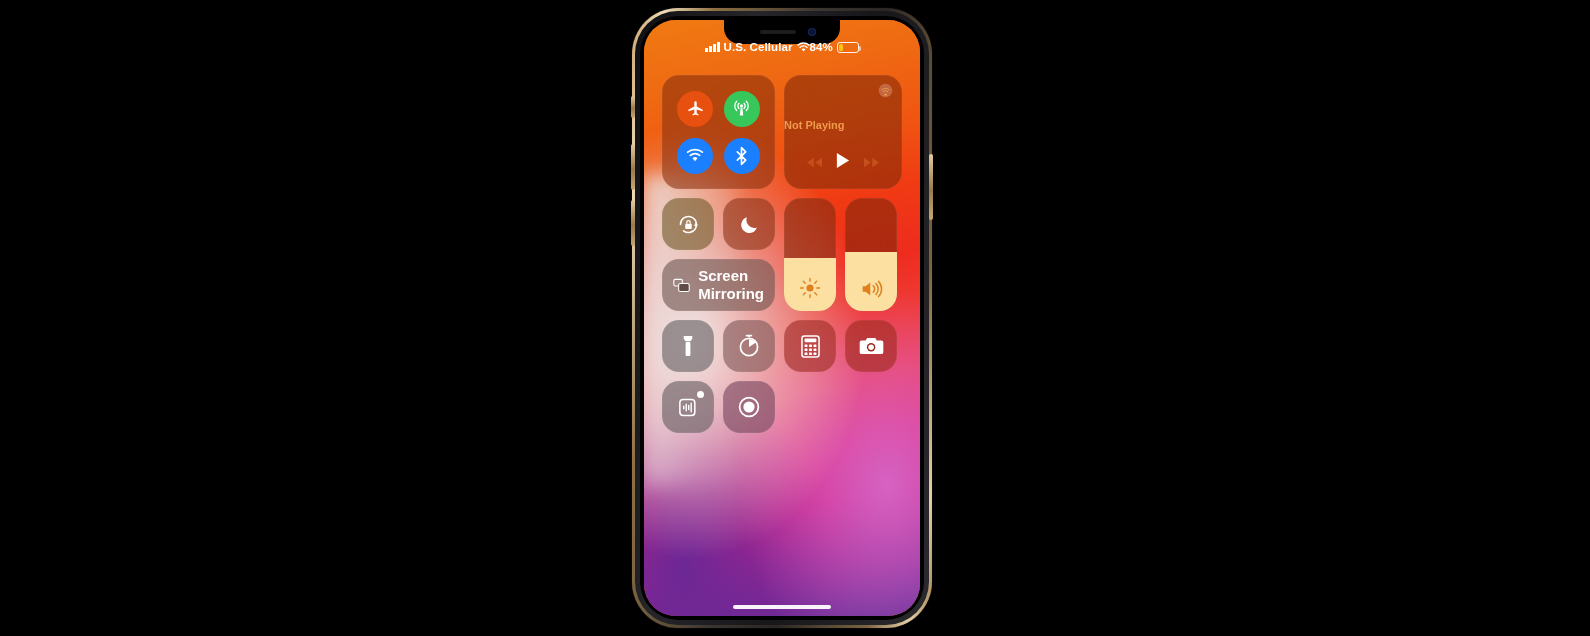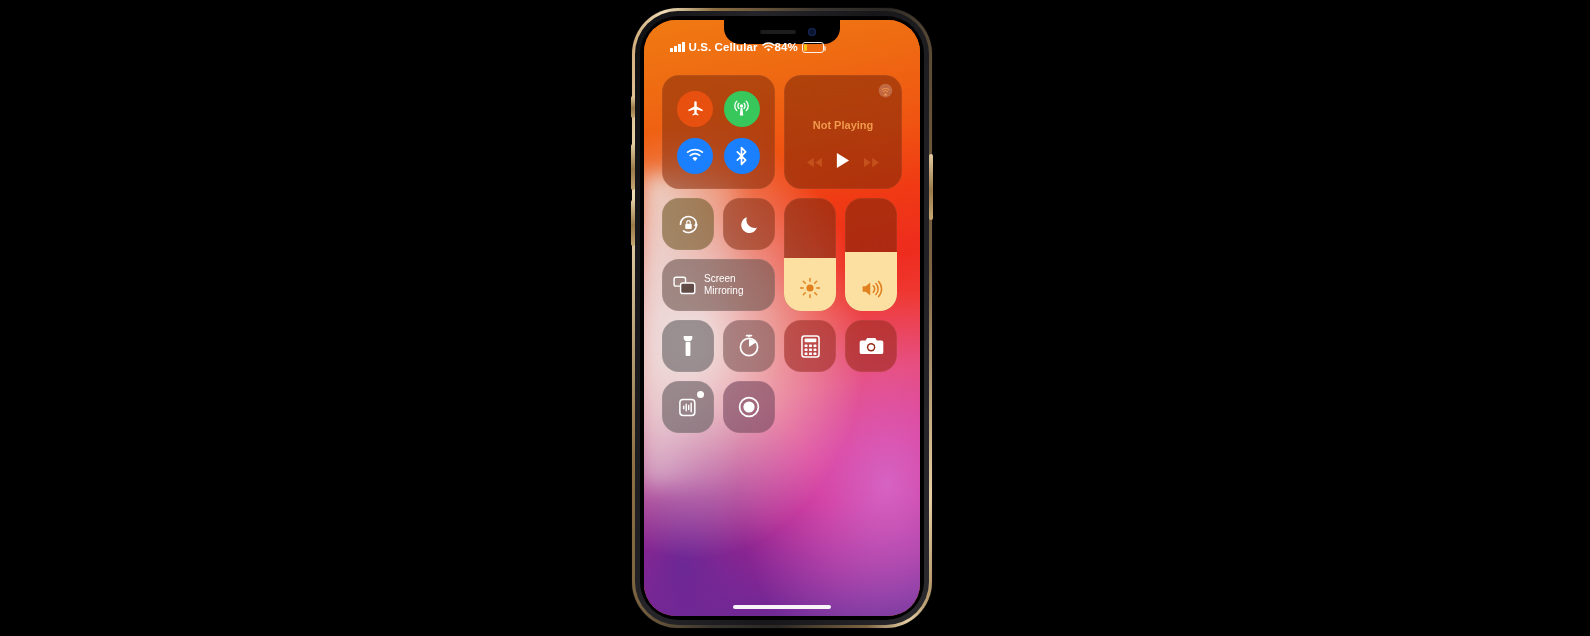--- a/index.html
+++ b/index.html
@@ -66,21 +66,21 @@
   .side-btn { position: absolute; border-radius: 2px;
     background: linear-gradient(180deg,#e3cba0,#9a7a49 55%,#c6a872); }
   #btn-silent { left: -1px; top: 88px; width: 4px; height: 22px; }
   #btn-vol-up { left: -1px; top: 136px; width: 4px; height: 46px; }
   #btn-vol-down { left: -1px; top: 192px; width: 4px; height: 46px; }
   #btn-power { right: -1px; top: 146px; width: 4px; height: 66px; }
 
   
   #status-bar {
     position: absolute; left: 0; right: 0; top: 16px; height: 22px;
-    display: flex; align-items: center; justify-content: flex-start;
+    display: flex; align-items: center; justify-content: center;
     padding: 0 26px; color: #fff;
     font-size: 11.5px; font-weight: bold; letter-spacing: .1px;
   }
   #status-left { display: flex; align-items: center; gap: 4px; }
   #signal-bars { display: flex; align-items: flex-end; gap: 1.5px; height: 10px; }
   #signal-bars i { width: 2.5px; background: #fff; border-radius: .5px; display: block; }
   #signal-bars i:nth-child(1) { height: 4px; }
   #signal-bars i:nth-child(2) { height: 6px; }
   #signal-bars i:nth-child(3) { height: 8px; }
   #signal-bars i:nth-child(4) { height: 10px; }
@@ -124,21 +124,21 @@
     color: #fff;
   }
   #toggle-airplane { background: #e8500f; }
   #toggle-cellular { background: #37c75b; }
   #toggle-wifi { background: #1a80ff; }
   #toggle-bluetooth { background: #1a80ff; }
 
   #media-module {
     flex: 1; height: 114px; position: relative;
     display: flex; flex-direction: column;
-    align-items: center; justify-content: center;
+    align-items: flex-start; justify-content: center;
     background: rgba(124,38,8,.55);
   }
   #airplay-icon { position: absolute; right: 9px; top: 8px; }
   #media-title {
     color: #f09a4e; font-size: 11px; font-weight: bold;
     margin-bottom: 22px; margin-top: 8px;
   }
   #media-controls {
     position: absolute; bottom: 16px; left: 0; right: 0;
     display: flex; align-items: center; justify-content: space-around;
@@ -164,21 +164,21 @@
   #tile-timer { background: rgba(108,70,70,.52); }
   #tile-screen-record { background: rgba(104,60,84,.55); }
   #screen-mirroring-tile {
     width: 113px; height: 52px; border-radius: 17px;
     display: flex; align-items: center; gap: 8px; padding: 0 11px;
     background: rgba(96,74,70,.55);
     backdrop-filter: blur(18px);
     box-shadow: inset 0 0 0 .5px rgba(255,255,255,.10);
     color: #fff;
   }
-  #screen-mirroring-label { font-size: 10px; font-weight: normal; line-height: 1.22; }
+  #screen-mirroring-label { font-size: 15px; font-weight: bold; line-height: 1.22; }
 
   
   #sliders { display: flex; gap: 9px; }
   .slider {
     position: relative; width: 52px; height: 113px;
     border-radius: 17px; overflow: hidden;
     background: rgba(120,38,10,.55);
     backdrop-filter: blur(18px);
     box-shadow: inset 0 0 0 .5px rgba(255,255,255,.10);
   }

